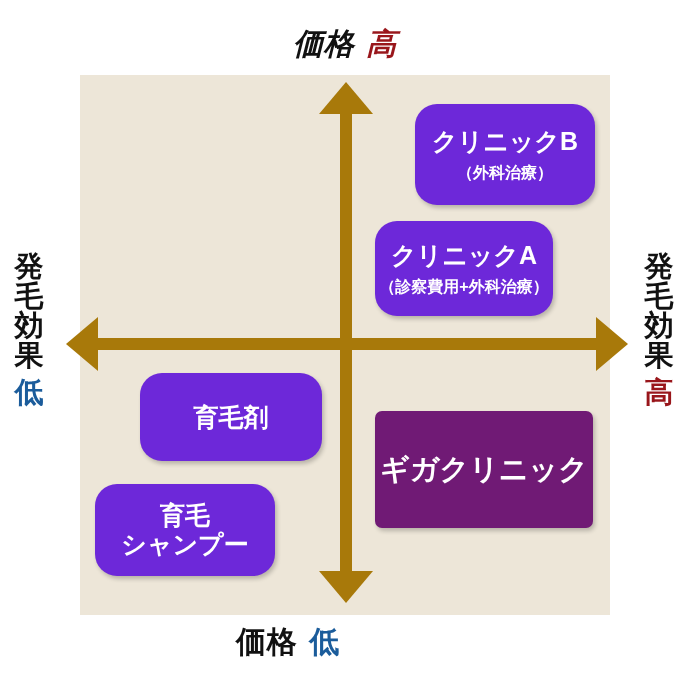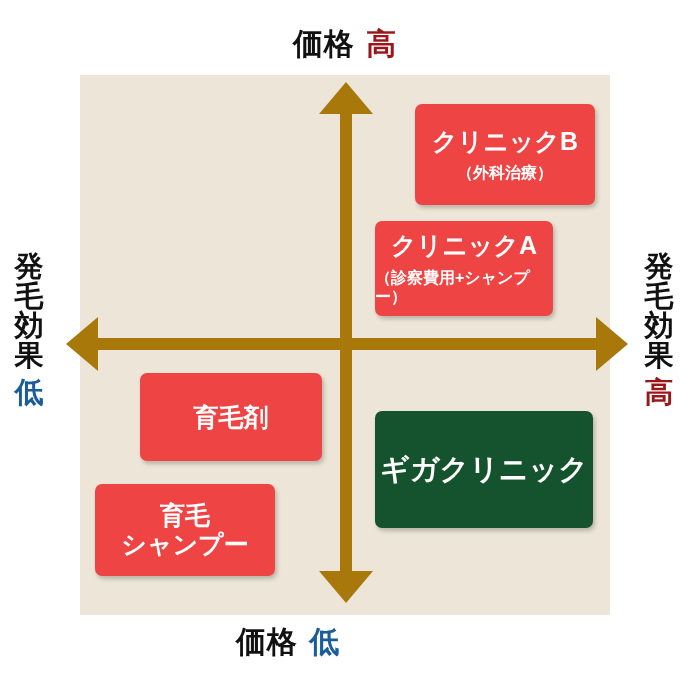--- a/index.html
+++ b/index.html
@@ -38,20 +38,21 @@
     font-weight: bold;
     color: #111111;
     letter-spacing: 0.02em;
     white-space: nowrap;
   }
   .label-top {
     left: 0; top: 24px;
     width: 690px;
     text-align: center;
     font-size: 30px;
+    font-style: italic;
   }
   .label-bottom {
     left: 0; top: 622px;
     width: 576px;
     text-align: center;
     font-size: 30px;
   }
   .hi { color: #99161B; }
   .lo { color: #1B5C9B; }
   .sp { display: inline-block; width: 12px; }
@@ -123,34 +124,34 @@
   .item-box {
     position: absolute;
     border-radius: 7px;
     display: flex;
     flex-direction: column;
     align-items: center;
     justify-content: center;
     box-sizing: border-box;
     box-shadow: 2px 3px 4px rgba(0,0,0,0.22);
   }
-  .item-box.dark { background: #ef4444; }
-  .item-box.red  { background: #14532d; }
+  .item-box.dark { background: #6d28d9; border-radius: 22px; }
+  .item-box.red  { background: #701a75; }
 
   .item-title {
     color: #ffffff;
     font-weight: bold;
     line-height: 1.15;
     text-align: center;
     white-space: pre-line;
   }
   .item-sub {
     color: #ffffff;
     font-weight: bold;
-    text-align: left;
+    text-align: right;
     line-height: 1.2;
     margin-top: 8px;
   }
 
   
   #box-clinic-b { left: 415px; top: 104px;  width: 180px; height: 101px; }
   #box-clinic-b .item-title { font-size: 25px; }
   #box-clinic-b .item-sub   { font-size: 16px; }
 
   #box-clinic-a { left: 375px; top: 221px;  width: 178px; height: 95px; }
@@ -204,21 +205,21 @@
     <span class="tag hi">高</span>
   </div>
 
   <div class="item-box dark" id="box-clinic-b">
     <div class="item-title">クリニックB</div>
     <div class="item-sub">（外科治療）</div>
   </div>
 
   <div class="item-box dark" id="box-clinic-a">
     <div class="item-title">クリニックA</div>
-    <div class="item-sub">（診察費用+シャンプー）</div>
+    <div class="item-sub">（診察費用+外科治療）</div>
   </div>
 
   <div class="item-box dark" id="box-shampoo">
     <div class="item-title">育毛
 シャンプー</div>
   </div>
 
   <div class="item-box dark" id="box-tonic">
     <div class="item-title">育毛剤</div>
   </div>

